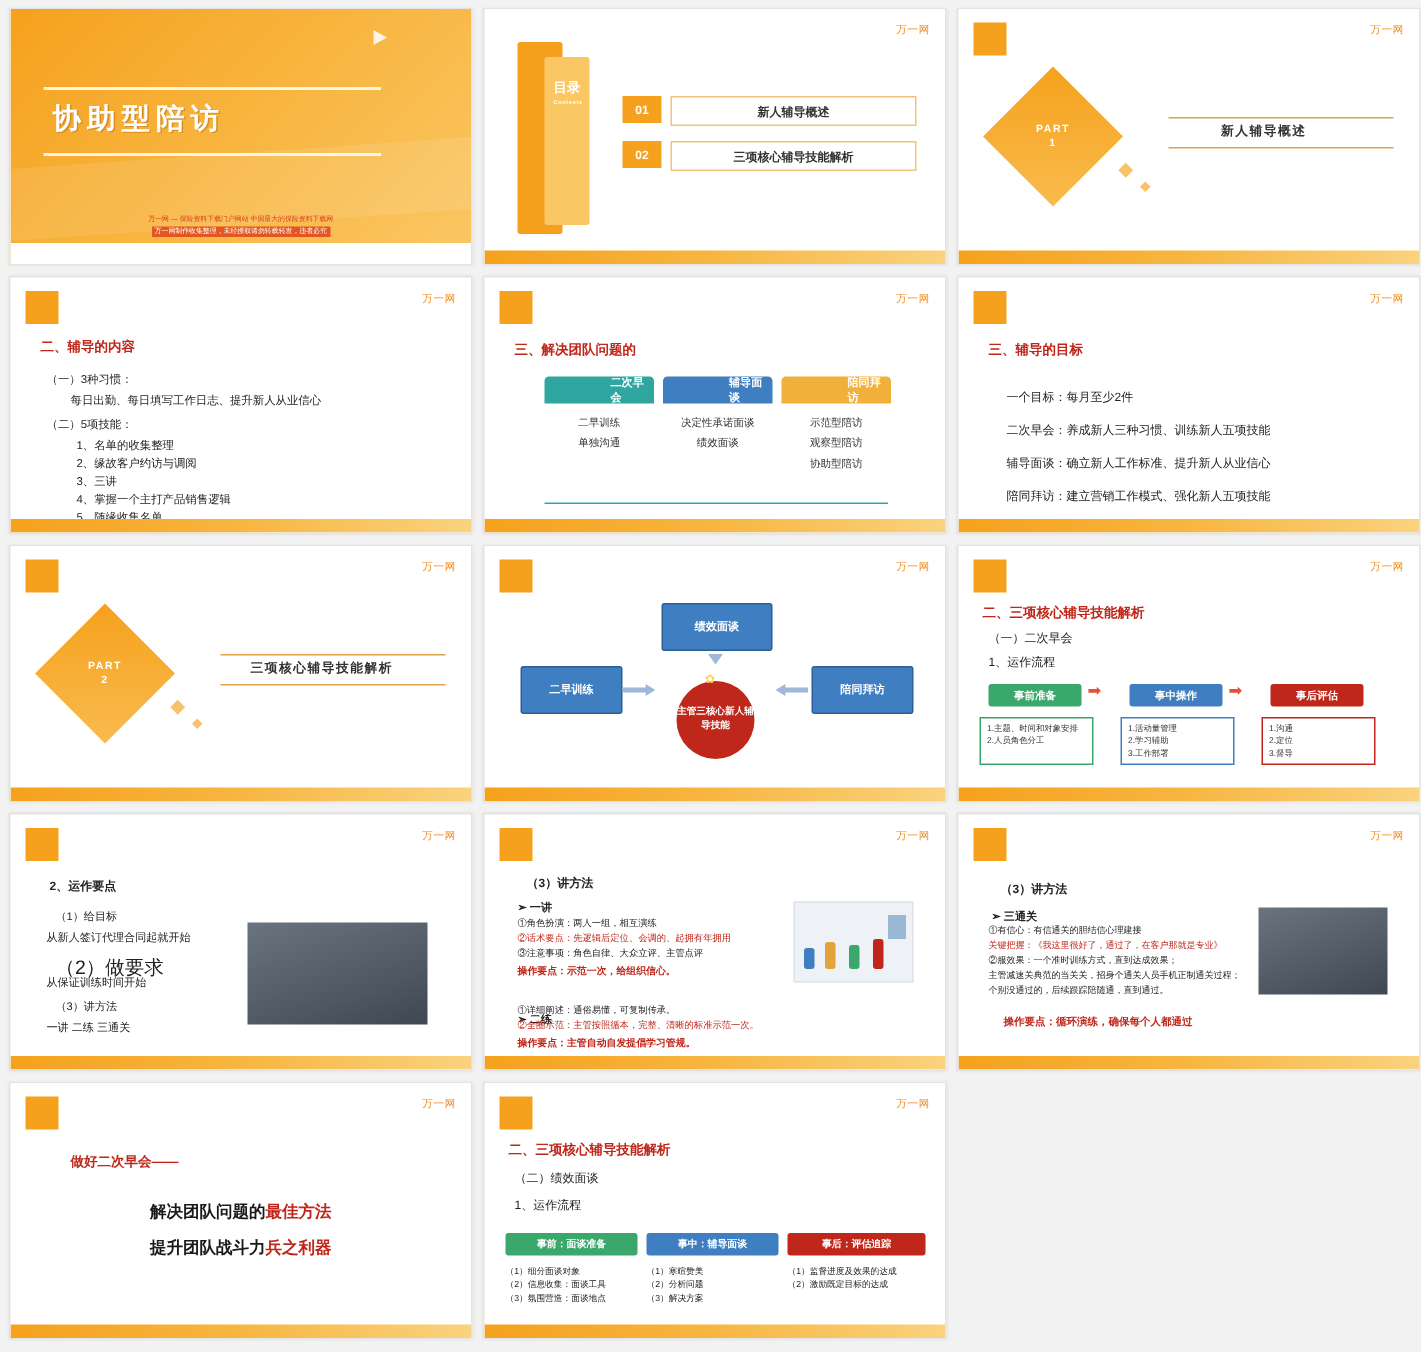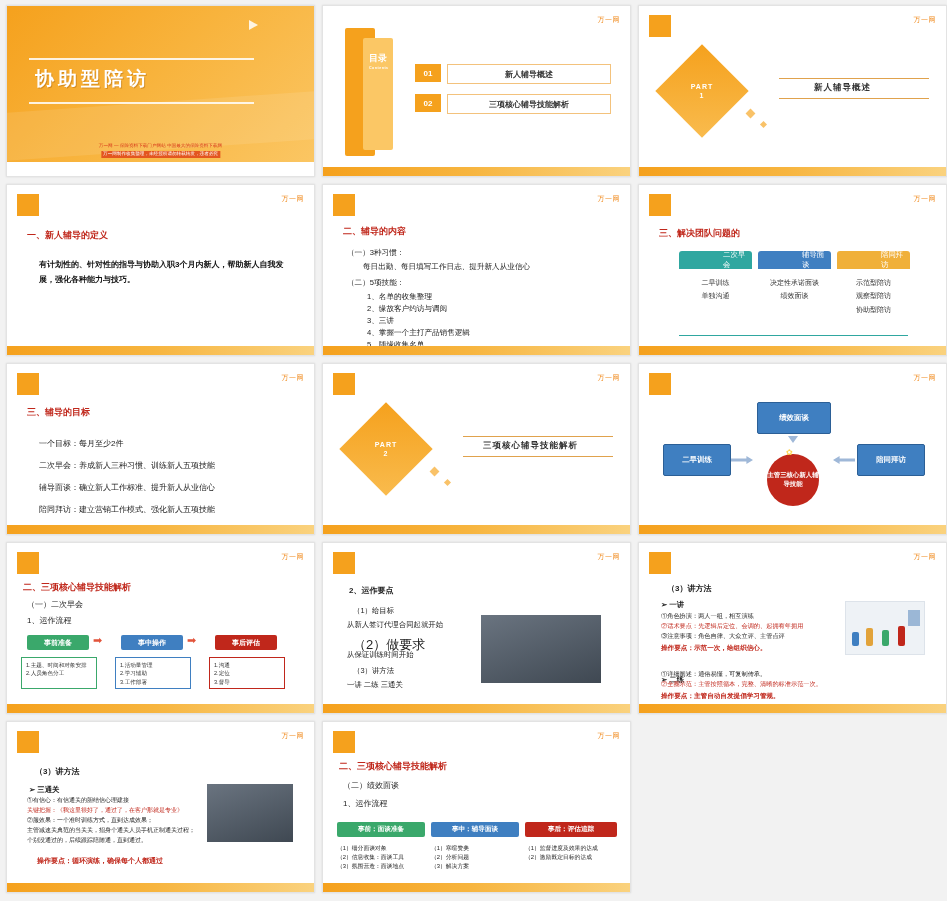--- a/index.html
+++ b/index.html
@@ -37,21 +37,21 @@
   
   .diamond{position:absolute;width:66px;height:66px;background:linear-gradient(135deg,#f5a11d,#f9bb4d);transform:rotate(45deg);}
   .diamond-lbl{position:absolute;font-size:7px;color:#fff;font-weight:bold;text-align:center;line-height:1.3;letter-spacing:1px;}
   .part-line{position:absolute;height:1px;background:#e0a24d;}
   .part-title{position:absolute;font-size:8.5px;color:#333;font-weight:bold;letter-spacing:1px;}
   .dot-s{position:absolute;width:7px;height:7px;background:#f9c268;transform:rotate(45deg);}
 
   
   .tri{position:absolute;display:flex;gap:6px;}
   .tri .col{width:73px;}
-  .tri .hd{height:18px;border-radius:3px 3px 0 0;color:#fff;font-size:7.4px;font-weight:normal;display:flex;align-items:center;justify-content:center;padding-left:44px;}
+  .tri .hd{height:18px;border-radius:3px 3px 0 0;color:#fff;font-size:7.4px;font-weight:bold;display:flex;align-items:center;justify-content:center;padding-left:44px;}
   .tri .bd{font-size:7px;color:#333;text-align:center;line-height:1.9;padding-top:7px;}
 
   
   .fbox{position:absolute;background:#3f7fc1;border:1px solid #2b5f96;color:#fff;font-size:7.4px;font-weight:bold;display:flex;align-items:center;justify-content:center;border-radius:2px;}
   .circle-red{position:absolute;width:52px;height:52px;border-radius:50%;background:#c0271b;color:#fff;font-size:6.4px;font-weight:bold;display:flex;align-items:center;justify-content:center;text-align:center;line-height:1.35;}
   .arrowdown{position:absolute;width:0;height:0;border-left:5px solid transparent;border-right:5px solid transparent;border-top:7px solid #9fb8d8;}
 
   
   .pbox{position:absolute;height:15px;display:flex;align-items:center;justify-content:center;color:#fff;font-size:7px;font-weight:bold;border-radius:2px;}
   .pdesc{position:absolute;border:1px solid #bbb;font-size:5.6px;color:#333;line-height:1.5;padding:3px 4px;box-sizing:border-box;}
@@ -113,27 +113,20 @@
       <span>1</span>
     </div>
     <div class="dot-s" style="left:108px;top:104px"></div>
     <div class="dot-s" style="left:122px;top:116px;width:5px;height:5px"></div>
     <div class="part-line" style="left:140px;top:72px;width:150px"></div>
     <div class="part-title" style="left:175px;top:76px">新人辅导概述</div>
     <div class="part-line" style="left:140px;top:92px;width:150px"></div>
     <div class="botbar"></div>
   </div>
 
-  <div class="slide">
-    <div class="sq"></div>
-    <div class="wm">万一网</div>
-    <div class="title-red" style="position:absolute;left:20px;top:44px">一、新人辅导的定义</div>
-    <div class="txt" style="position:absolute;left:32px;top:72px;width:250px;font-weight:bold;color:#111;font-size:8px;line-height:1.9">有计划性的、针对性的指导与协助入职3个月内新人，帮助新人自我发展，强化各种能力与技巧。</div>
-    <div class="botbar"></div>
-  </div>
 
   <div class="slide">
     <div class="sq"></div>
     <div class="wm">万一网</div>
     <div class="title-red" style="position:absolute;left:20px;top:40px">二、辅导的内容</div>
     <div class="txt" style="position:absolute;left:24px;top:62px">（一）3种习惯：</div>
     <div class="txt" style="position:absolute;left:40px;top:76px">每日出勤、每日填写工作日志、提升新人从业信心</div>
     <div class="txt" style="position:absolute;left:24px;top:92px">（二）5项技能：</div>
     <div class="txt" style="position:absolute;left:44px;top:106px">1、名单的收集整理</div>
     <div class="txt" style="position:absolute;left:44px;top:118px">2、缘故客户约访与调阅</div>
@@ -287,20 +280,32 @@
     <div class="txt" style="position:absolute;left:20px;top:74px;font-size:6px">①有信心：有信通关的胆结信心理建接</div>
     <div class="txt red" style="position:absolute;left:20px;top:84px;font-size:6px">关键把握：《我这里很好了，通过了，在客户那就是专业》</div>
     <div class="txt" style="position:absolute;left:20px;top:94px;font-size:6px">②服效果：一个准时训练方式，直到达成效果；</div>
     <div class="txt" style="position:absolute;left:20px;top:104px;font-size:6px">主管减速关典范的当关关，招身个通关人员手机正制通关过程；</div>
     <div class="txt" style="position:absolute;left:20px;top:114px;font-size:6px">个别没通过的，后续跟踪陪随通，直到通过。</div>
     <div class="txt red" style="position:absolute;left:30px;top:134px;font-size:7px;font-weight:bold">操作要点：循环演练，确保每个人都通过</div>
     <div class="photo ofc" style="left:200px;top:62px;width:86px;height:58px"></div>
     <div class="botbar"></div>
   </div>
 
+  <div class="slide">
+    <div class="sq"></div>
+    <div class="wm">万一网</div>
+    <div class="title-red" style="position:absolute;left:40px;top:46px;font-size:9px">做好二次早会——</div>
+    <div class="stmt" style="top:76px">
+      <span>解决团队问题的</span><span class="hl">最佳方法</span>
+    </div>
+    <div class="stmt" style="top:100px">
+      <span>提升团队战斗力</span><span class="hl">兵之利器</span>
+    </div>
+    <div class="botbar"></div>
+  </div>
 
   <div class="slide">
     <div class="sq"></div>
     <div class="wm">万一网</div>
     <div class="title-red" style="position:absolute;left:16px;top:38px">二、三项核心辅导技能解析</div>
     <div class="txt" style="position:absolute;left:20px;top:58px;font-size:8px">（二）绩效面谈</div>
     <div class="txt" style="position:absolute;left:20px;top:76px;font-size:8px">1、运作流程</div>
 
     <div class="c3" style="left:14px;top:100px;width:88px;background:#3aa86b">事前：面谈准备</div>
     <div class="c3" style="left:108px;top:100px;width:88px;background:#3f7fc1">事中：辅导面谈</div>

